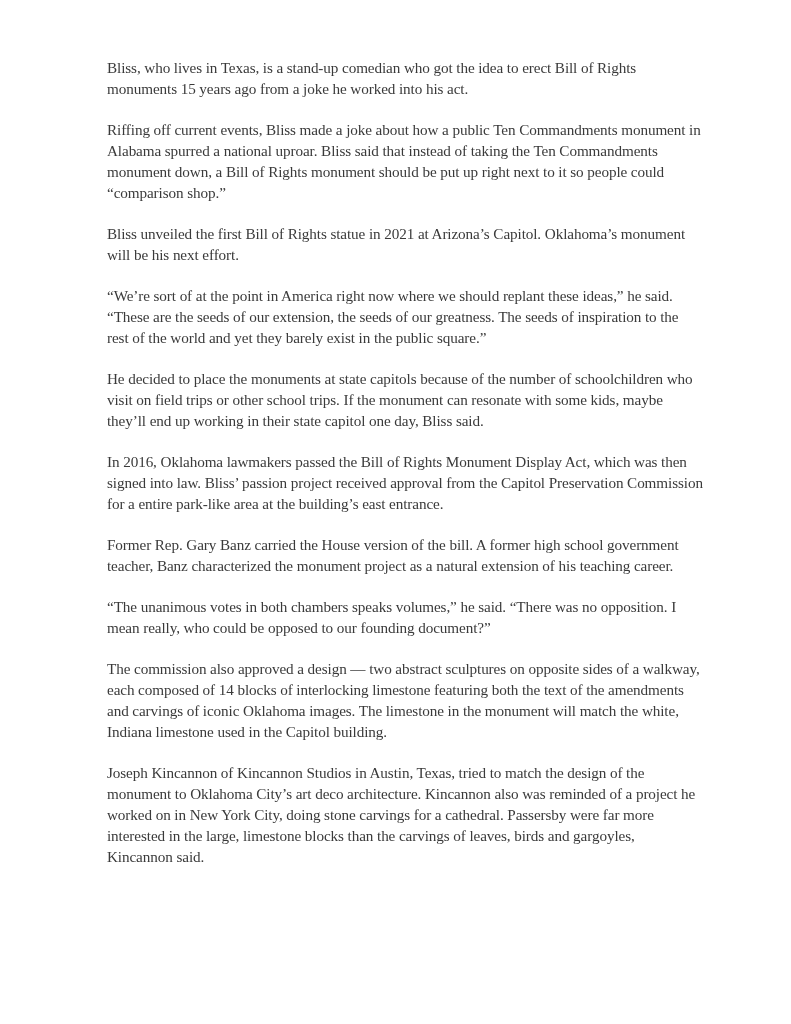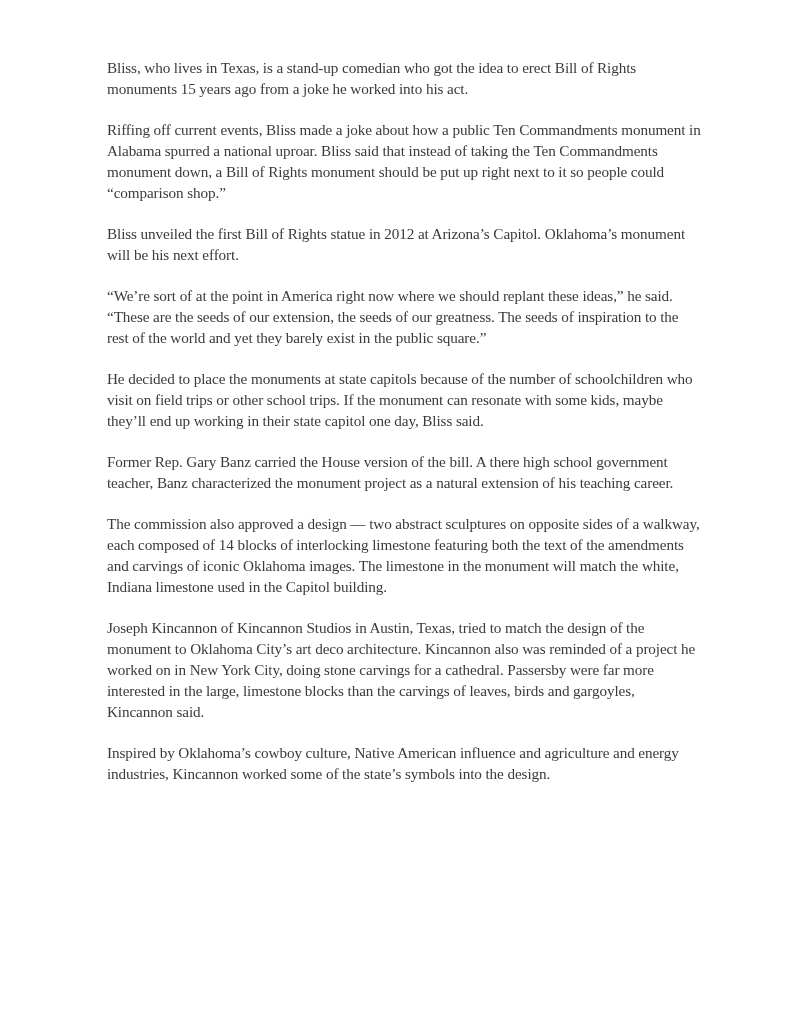--- a/index.html
+++ b/index.html
@@ -31,21 +31,22 @@
     text-align: left;
   }
 </style>
 </head>
 <body>
 
 <div class="page">
   <div class="article-body">
     <p>Bliss, who lives in Texas, is a stand-up comedian who got the idea to erect Bill of Rights monuments 15 years ago from a joke he worked into his act.</p>
     <p>Riffing off current events, Bliss made a joke about how a public Ten Commandments monument in Alabama spurred a national uproar. Bliss said that instead of taking the Ten Commandments monument down, a Bill of Rights monument should be put up right next to it so people could “comparison shop.”</p>
-    <p>Bliss unveiled the first Bill of Rights statue in 2012 at Arizona’s Capitol. Oklahoma’s monument will be his next effort.</p>
+    <p>Bliss unveiled the first Bill of Rights statue in 2021 at Arizona’s Capitol. Oklahoma’s monument will be his next effort.</p>
     <p>“We’re sort of at the point in America right now where we should replant these ideas,” he said. “These are the seeds of our extension, the seeds of our greatness. The seeds of inspiration to the rest of the world and yet they barely exist in the public square.”</p>
     <p>He decided to place the monuments at state capitols because of the number of schoolchildren who visit on field trips or other school trips. If the monument can resonate with some kids, maybe they’ll end up working in their state capitol one day, Bliss said.</p>
-    <p>Former Rep. Gary Banz carried the House version of the bill. A there high school government teacher, Banz characterized the monument project as a natural extension of his teaching career.</p>
+    <p>In 2016, Oklahoma lawmakers passed the Bill of Rights Monument Display Act, which was then signed into law. Bliss’ passion project received approval from the Capitol Preservation Commission for a entire park-like area at the building’s east entrance.</p>
+    <p>Former Rep. Gary Banz carried the House version of the bill. A former high school government teacher, Banz characterized the monument project as a natural extension of his teaching career.</p>
+    <p>“The unanimous votes in both chambers speaks volumes,” he said. “There was no opposition. I mean really, who could be opposed to our founding document?”</p>
     <p>The commission also approved a design — two abstract sculptures on opposite sides of a walkway, each composed of 14 blocks of interlocking limestone featuring both the text of the amendments and carvings of iconic Oklahoma images. The limestone in the monument will match the white, Indiana limestone used in the Capitol building.</p>
     <p>Joseph Kincannon of Kincannon Studios in Austin, Texas, tried to match the design of the monument to Oklahoma City’s art deco architecture. Kincannon also was reminded of a project he worked on in New York City, doing stone carvings for a cathedral. Passersby were far more interested in the large, limestone blocks than the carvings of leaves, birds and gargoyles, Kincannon said.</p>
-    <p>Inspired by Oklahoma’s cowboy culture, Native American influence and agriculture and energy industries, Kincannon worked some of the state’s symbols into the design.</p>
   </div>
 </div>
 
 </body></html>

